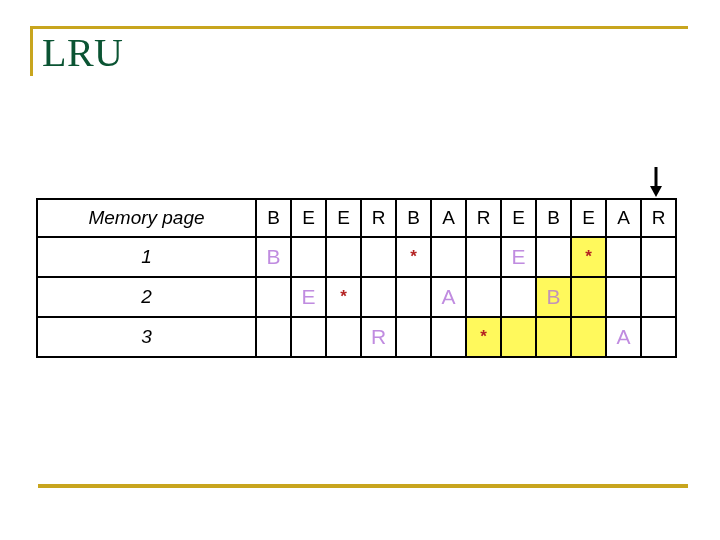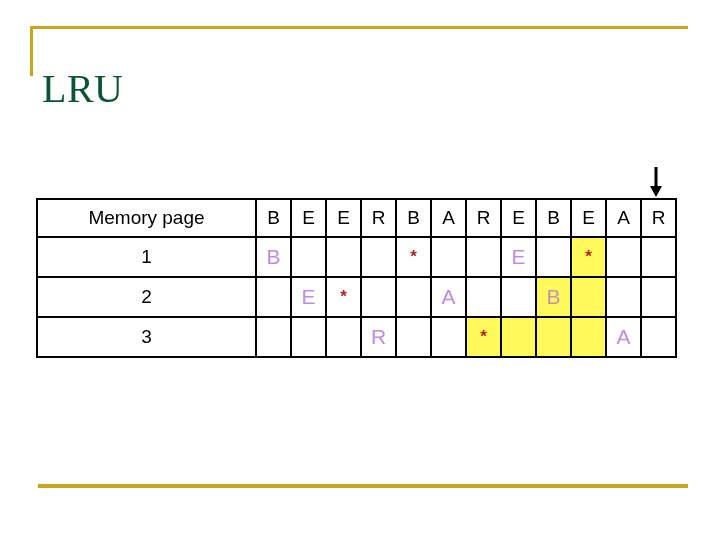--- a/index.html
+++ b/index.html
@@ -45,21 +45,20 @@
   .slide-title {
     position: absolute;
     left: 42px;
     top: 28px;
     font-family: "Liberation Serif", serif;
     font-size: 40px;
     line-height: 50px;
     color: #0B5433;
     letter-spacing: 0.5px;
     white-space: nowrap;
-    margin-top: 36px;
   }
 
   
   .down-arrow {
     position: absolute;
     left: 648px;
     top: 166px;
     width: 16px;
     height: 32px;
   }
@@ -85,20 +84,21 @@
     background: #ffffff;
   }
   .lru-table tr:first-child td { height: 36px; }
 
   .col-label { width: 219px; }
   .col-data  { width: 35px; }
 
   td.label-cell {
     font-size: 19px;
     color: #000000;
+    font-style: italic;
   }
   td.head-cell {
     font-size: 19px;
     color: #000000;
   }
   td.data-cell {
     font-size: 21px;
     color: #C08CE0;
   }
   td.data-cell.hl {

